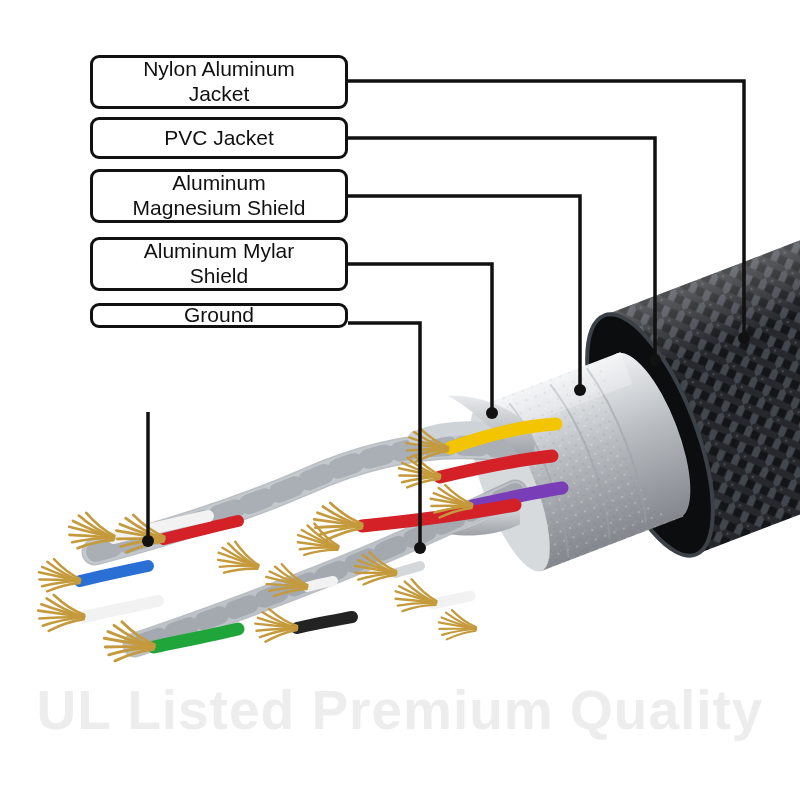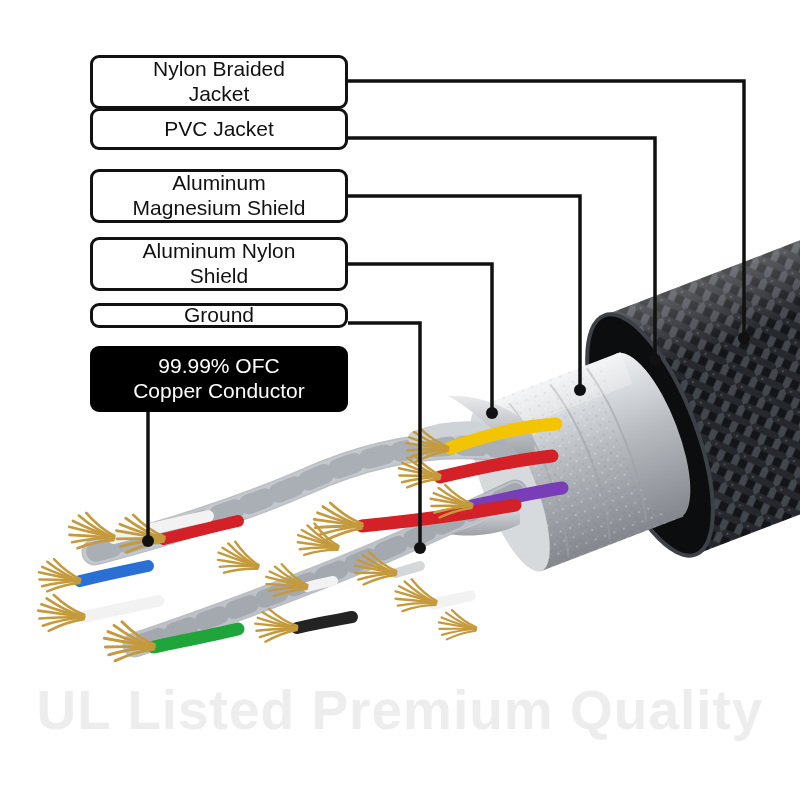--- a/index.html
+++ b/index.html
@@ -138,24 +138,22 @@
     <g fill="#111111" stroke="none">
       <circle cx="744" cy="338" r="6"></circle>
       <circle cx="655" cy="360" r="6"></circle>
       <circle cx="580" cy="390" r="6"></circle>
       <circle cx="492" cy="413" r="6"></circle>
       <circle cx="420" cy="548" r="6"></circle>
       <circle cx="148" cy="541" r="6"></circle>
     </g>
   </svg>
 
-  <div class="callout" style="top:55px;height:54px;">Nylon Braided
+  <div class="callout" style="top:55px;height:54px;">Nylon Aluminum
 Jacket</div>
-  <div class="callout" style="top:108px;height:42px;">PVC Jacket</div>
+  <div class="callout" style="top:117px;height:42px;">PVC Jacket</div>
   <div class="callout" style="top:169px;height:54px;text-align:center;">Aluminum
 Magnesium Shield</div>
-  <div class="callout" style="top:237px;height:54px;">Aluminum Nylon
+  <div class="callout" style="top:237px;height:54px;">Aluminum Mylar
 Shield</div>
   <div class="callout" style="top:303px;height:25px;">Ground</div>
-  <div class="callout filled" style="top:346px;height:66px;">99.99% OFC
-Copper Conductor</div>
 
 </div>
 
 </body></html>

